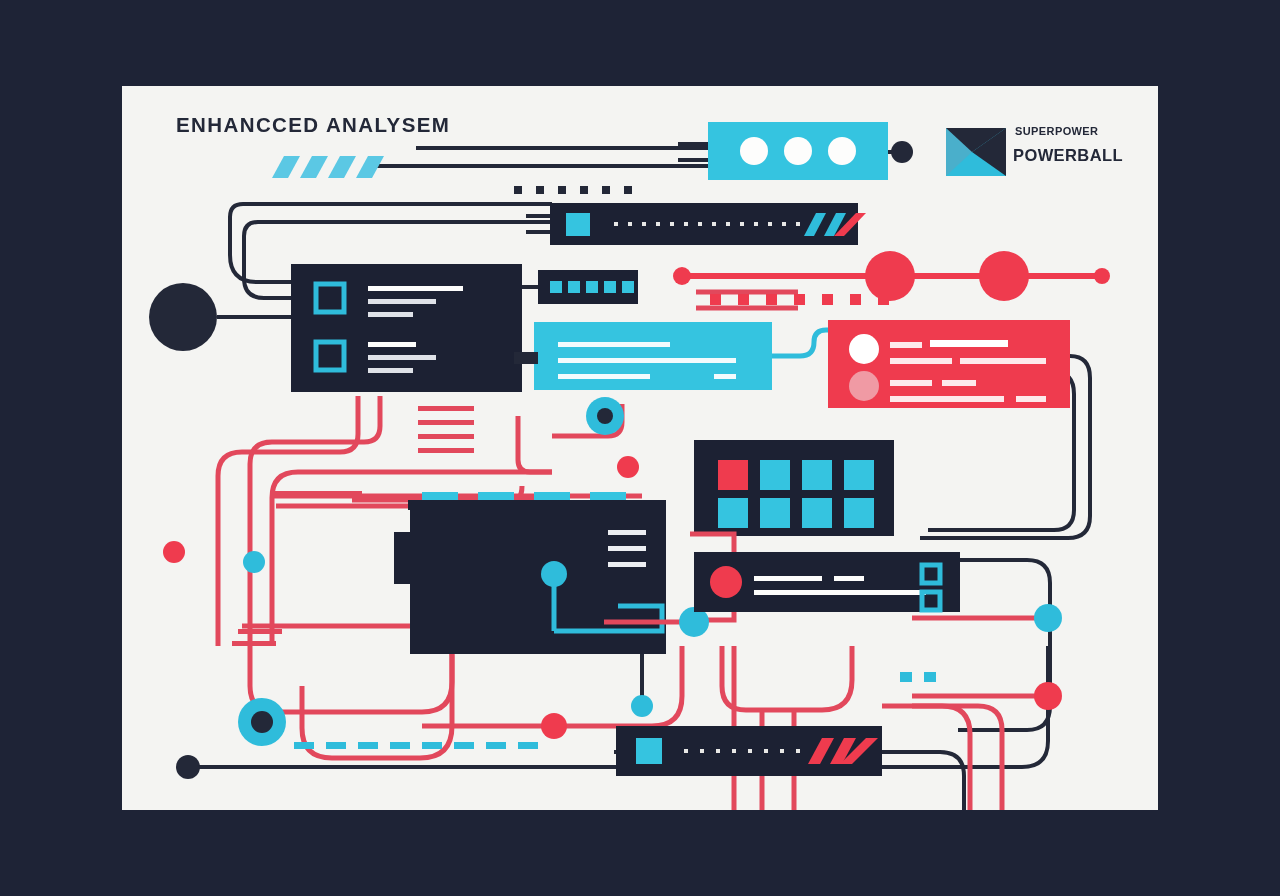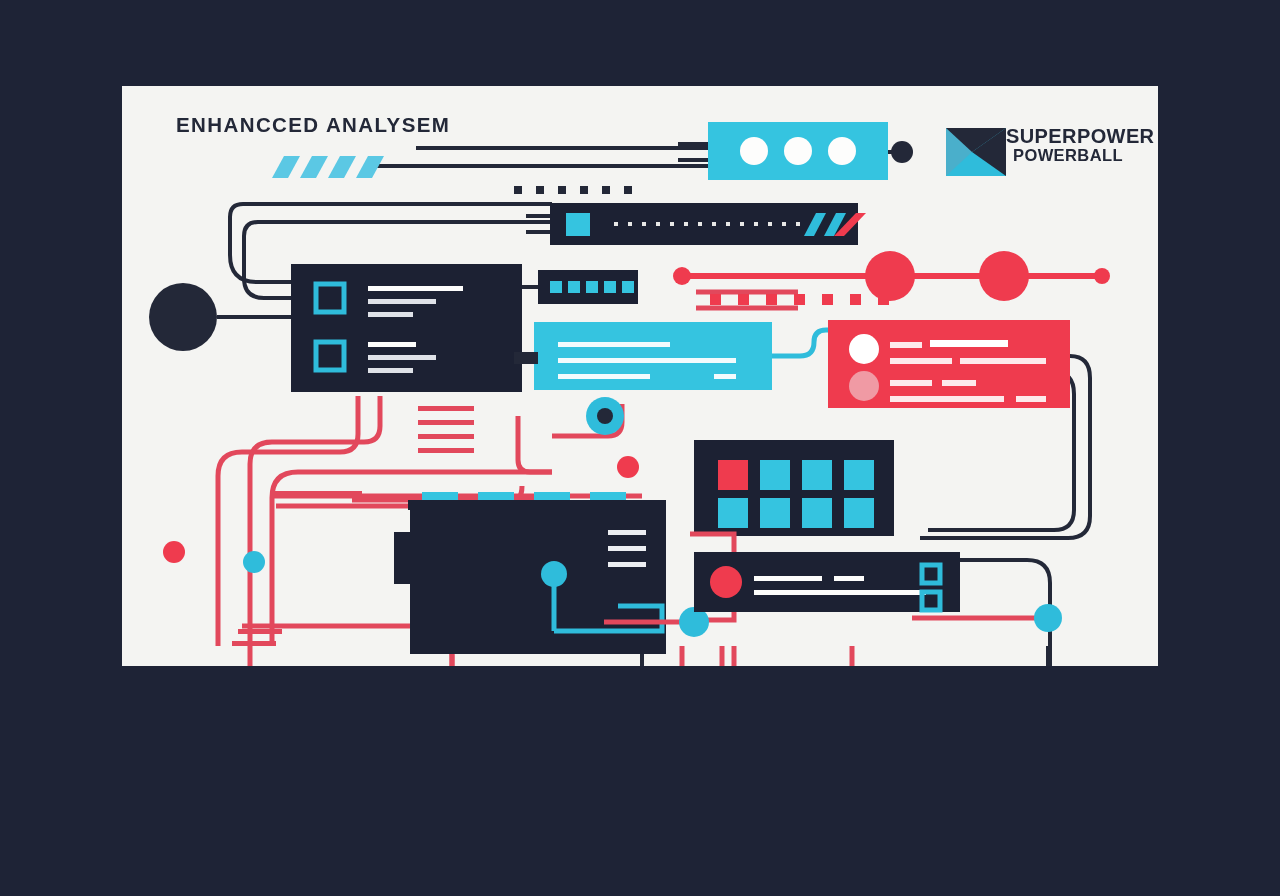--- a/index.html
+++ b/index.html
@@ -10,40 +10,40 @@
     font-family: "Liberation Sans", sans-serif;
   }
   #stage {
     position: relative;
     width: 1280px; height: 896px;
     background: #1e2336;
   }
   #canvas {
     position: absolute;
     left: 122px; top: 86px;
-    width: 1036px; height: 580px;
+    width: 1036px; height: 724px;
     background: #f4f4f2;
     overflow: hidden;
   }
   #art { position: absolute; left: 0; top: 0; }
   .txt {
     position: absolute;
     white-space: nowrap;
     color: #232838;
     font-family: "Liberation Sans", sans-serif;
   }
   #title {
     left: 54px; top: 27px;
     font-size: 20.5px;
     font-weight: bold;
     letter-spacing: 1.4px;
   }
   #logo-line1 {
     left: 884px; top: 39px;
-    font-size: 20px; font-weight: bold; letter-spacing: 0.4px;
+    font-size: 11px; font-weight: bold; letter-spacing: 0.4px; padding-left: 9px;
   }
   #logo-line2 {
     left: 884px; top: 60px;
     font-size: 16.5px; font-weight: bold; letter-spacing: 0.4px; padding-left: 7px;
   }
 </style>
 </head>
 <body>
 
 <div id="stage">

